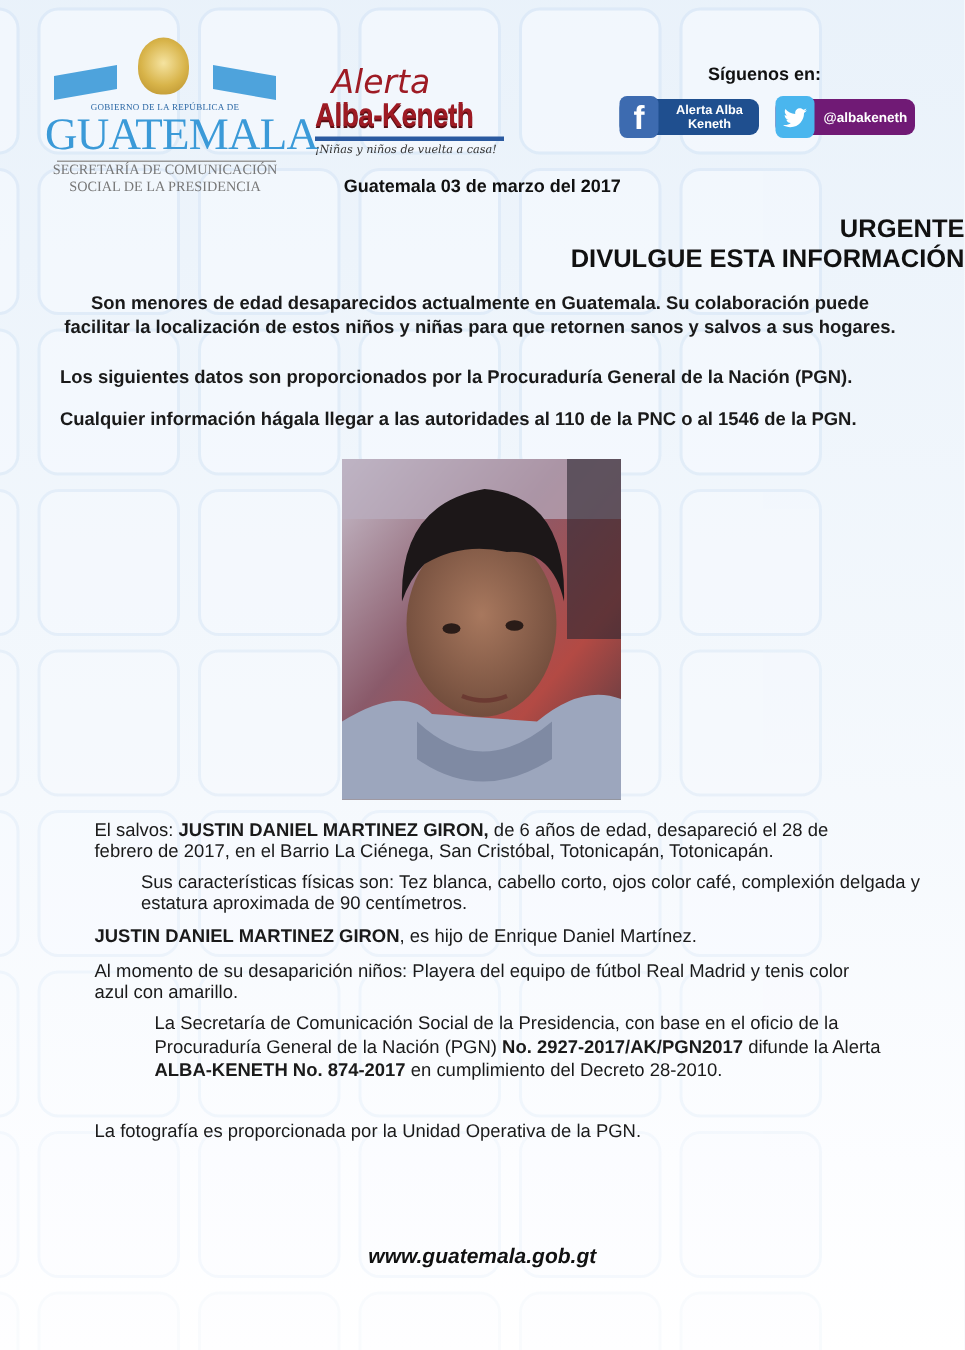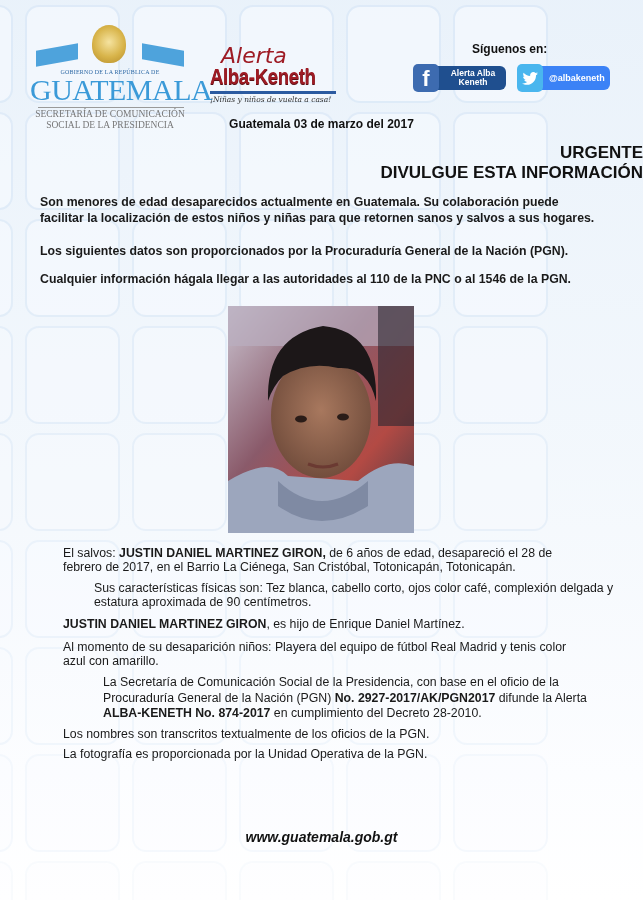--- a/index.html
+++ b/index.html
@@ -37,21 +37,21 @@
   .ak-alerta { position:absolute; left:14px; top:0; font-family:"DejaVu Sans", sans-serif; font-style:italic; font-size:22px; color:#9e1b24; line-height:22px; }
   .ak-name { position:absolute; left:3px; top:20px; font-family:"Liberation Sans", sans-serif; font-weight:bold; font-size:22px; color:#9e1b24; transform:scaleX(0.85); transform-origin:left; letter-spacing:-0.5px; line-height:24px; text-shadow:0 1px 0 #5a0d12; }
   .ak-bar { position:absolute; left:3px; top:46px; width:126px; height:3px; background:#2b5aa0; }
   .ak-slogan { position:absolute; left:3px; top:50px; font-family:"DejaVu Serif", serif; font-style:italic; font-size:7.5px; color:#333; }
 
   
   .follow { position:absolute; left:472px; top:42px; font-weight:bold; font-size:12px; color:#111; }
   .fb-btn { position:absolute; left:413px; top:66px; width:93px; height:24px; border-radius:6px; background:#1f4f8f; }
   .fb-ico { position:absolute; left:0; top:-2px; width:26px; height:28px; border-radius:5px; background:#3d6bb0; color:#fff; font-weight:bold; font-size:22px; text-align:center; line-height:30px; }
   .fb-lbl { position:absolute; left:30px; top:3px; width:60px; text-align:center; color:#fff; font-weight:bold; font-size:8.5px; line-height:8.5px; }
-  .tw-btn { position:absolute; left:517px; top:66px; width:93px; height:24px; border-radius:6px; background:#3b82f6; }
+  .tw-btn { position:absolute; left:517px; top:66px; width:93px; height:24px; border-radius:6px; background:#701a75; }
   .tw-ico { position:absolute; left:0; top:-2px; width:26px; height:28px; border-radius:5px; background:#4ab6ee; }
   .tw-lbl { position:absolute; left:32px; top:7px; color:#fff; font-weight:bold; font-size:9px; }
 
   .date { position:absolute; left:0; width:643px; top:117px; text-align:center; font-weight:bold; font-size:12px; }
   .headline { position:absolute; left:0; width:643px; top:143px; text-align:right; font-weight:bold; font-size:17px; line-height:20px; }
 
   .intro { position:absolute; left:40px; width:560px; font-weight:bold; font-size:12.3px; line-height:16px; color:#1a1a1a; }
 
   .photo { position:absolute; left:228px; top:306px; width:186px; height:227px; background:#4a4a55; overflow:hidden; }
   .photo svg { display:block; }
@@ -160,21 +160,21 @@
     </div>
     <div class="tw-lbl">@albakeneth</div>
   </div>
 
   <div class="date">Guatemala 03 de marzo del 2017</div>
   <div class="headline">
     <div>URGENTE</div>
     <div>DIVULGUE ESTA INFORMACIÓN</div>
   </div>
 
-  <div class="intro" style="top:194px;">Son menores de edad desaparecidos actualmente en Guatemala. Su colaboración puede facilitar la localización de estos niños y niñas para que retornen sanos y salvos a sus hogares.</div>
+  <div class="intro" style="top:194px;text-align:center;">Son menores de edad desaparecidos actualmente en Guatemala. Su colaboración puede facilitar la localización de estos niños y niñas para que retornen sanos y salvos a sus hogares.</div>
   <div class="intro" style="top:243px;">Los siguientes datos son proporcionados por la Procuraduría General de la Nación (PGN).</div>
   <div class="intro" style="top:271px;">Cualquier información hágala llegar a las autoridades al 110 de la PNC o al 1546 de la PGN.</div>
 
   <div class="photo" title="Fotografía del menor desaparecido">
     <svg width="186" height="227" viewBox="0 0 186 227">
       <defs>
         <linearGradient id="bgg" x1="0" y1="0" x2="1" y2="1">
           <stop offset="0" stop-color="#c9c2cf"></stop>
           <stop offset="0.4" stop-color="#8a5a6a"></stop>
           <stop offset="0.7" stop-color="#b34a44"></stop>
@@ -202,17 +202,16 @@
     <span>El salvos: </span><b>JUSTIN DANIEL MARTINEZ GIRON,</b><span> de 6 años de edad, desapareció el 28 de febrero de 2017, en el Barrio La Ciénega, San Cristóbal, Totonicapán, Totonicapán.</span>
   </div>
   <div class="body" style="top:581px;margin-left:31px;">Sus características físicas son: Tez blanca, cabello corto, ojos color café, complexión delgada y estatura aproximada de 90 centímetros.</div>
   <div class="body" style="top:617px;">
     <b>JUSTIN DANIEL MARTINEZ GIRON</b><span>, es hijo de Enrique Daniel Martínez.</span>
   </div>
   <div class="body" style="top:640px;">Al momento de su desaparición niños: Playera del equipo de fútbol Real Madrid y tenis color azul con amarillo.</div>
   <div class="body" style="top:675px;line-height:15.5px;margin-left:40px;">
     <span>La Secretaría de Comunicación Social de la Presidencia, con base en el oficio de la Procuraduría General de la Nación (PGN) </span><b>No. 2927-2017/AK/PGN2017</b><span> difunde la Alerta </span><b>ALBA-KENETH No. 874-2017</b><span> en cumplimiento del Decreto 28-2010.</span>
   </div>
-  <div class="body" style="top:727px;">Los nombres son transcritos textualmente de los oficios de la PGN.</div>
   <div class="body" style="top:747px;">La fotografía es proporcionada por la Unidad Operativa de la PGN.</div>
 
   <div class="website">www.guatemala.gob.gt</div>
 </div>
 
 </body></html>

